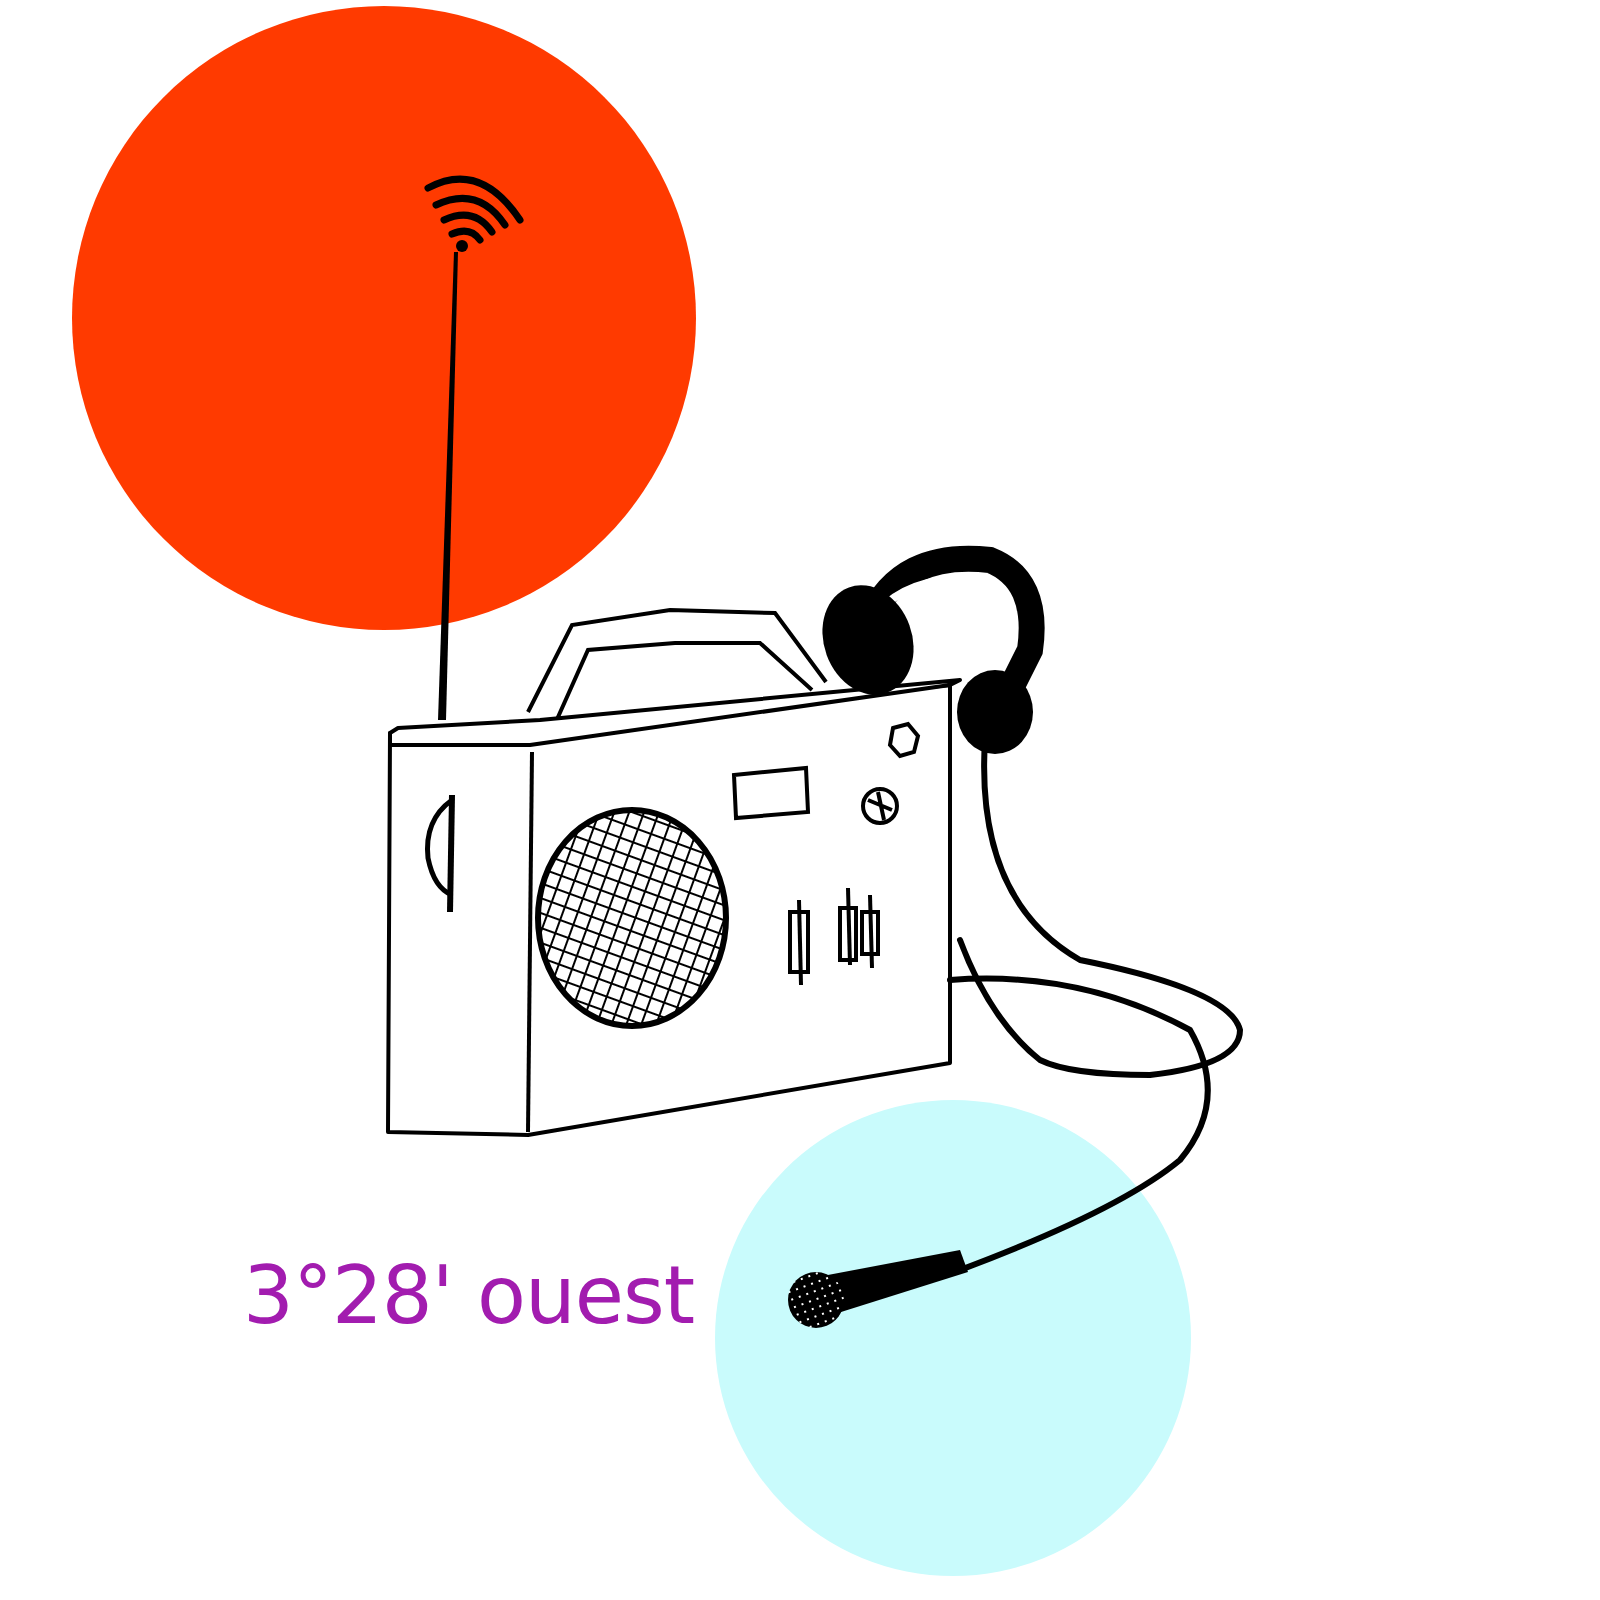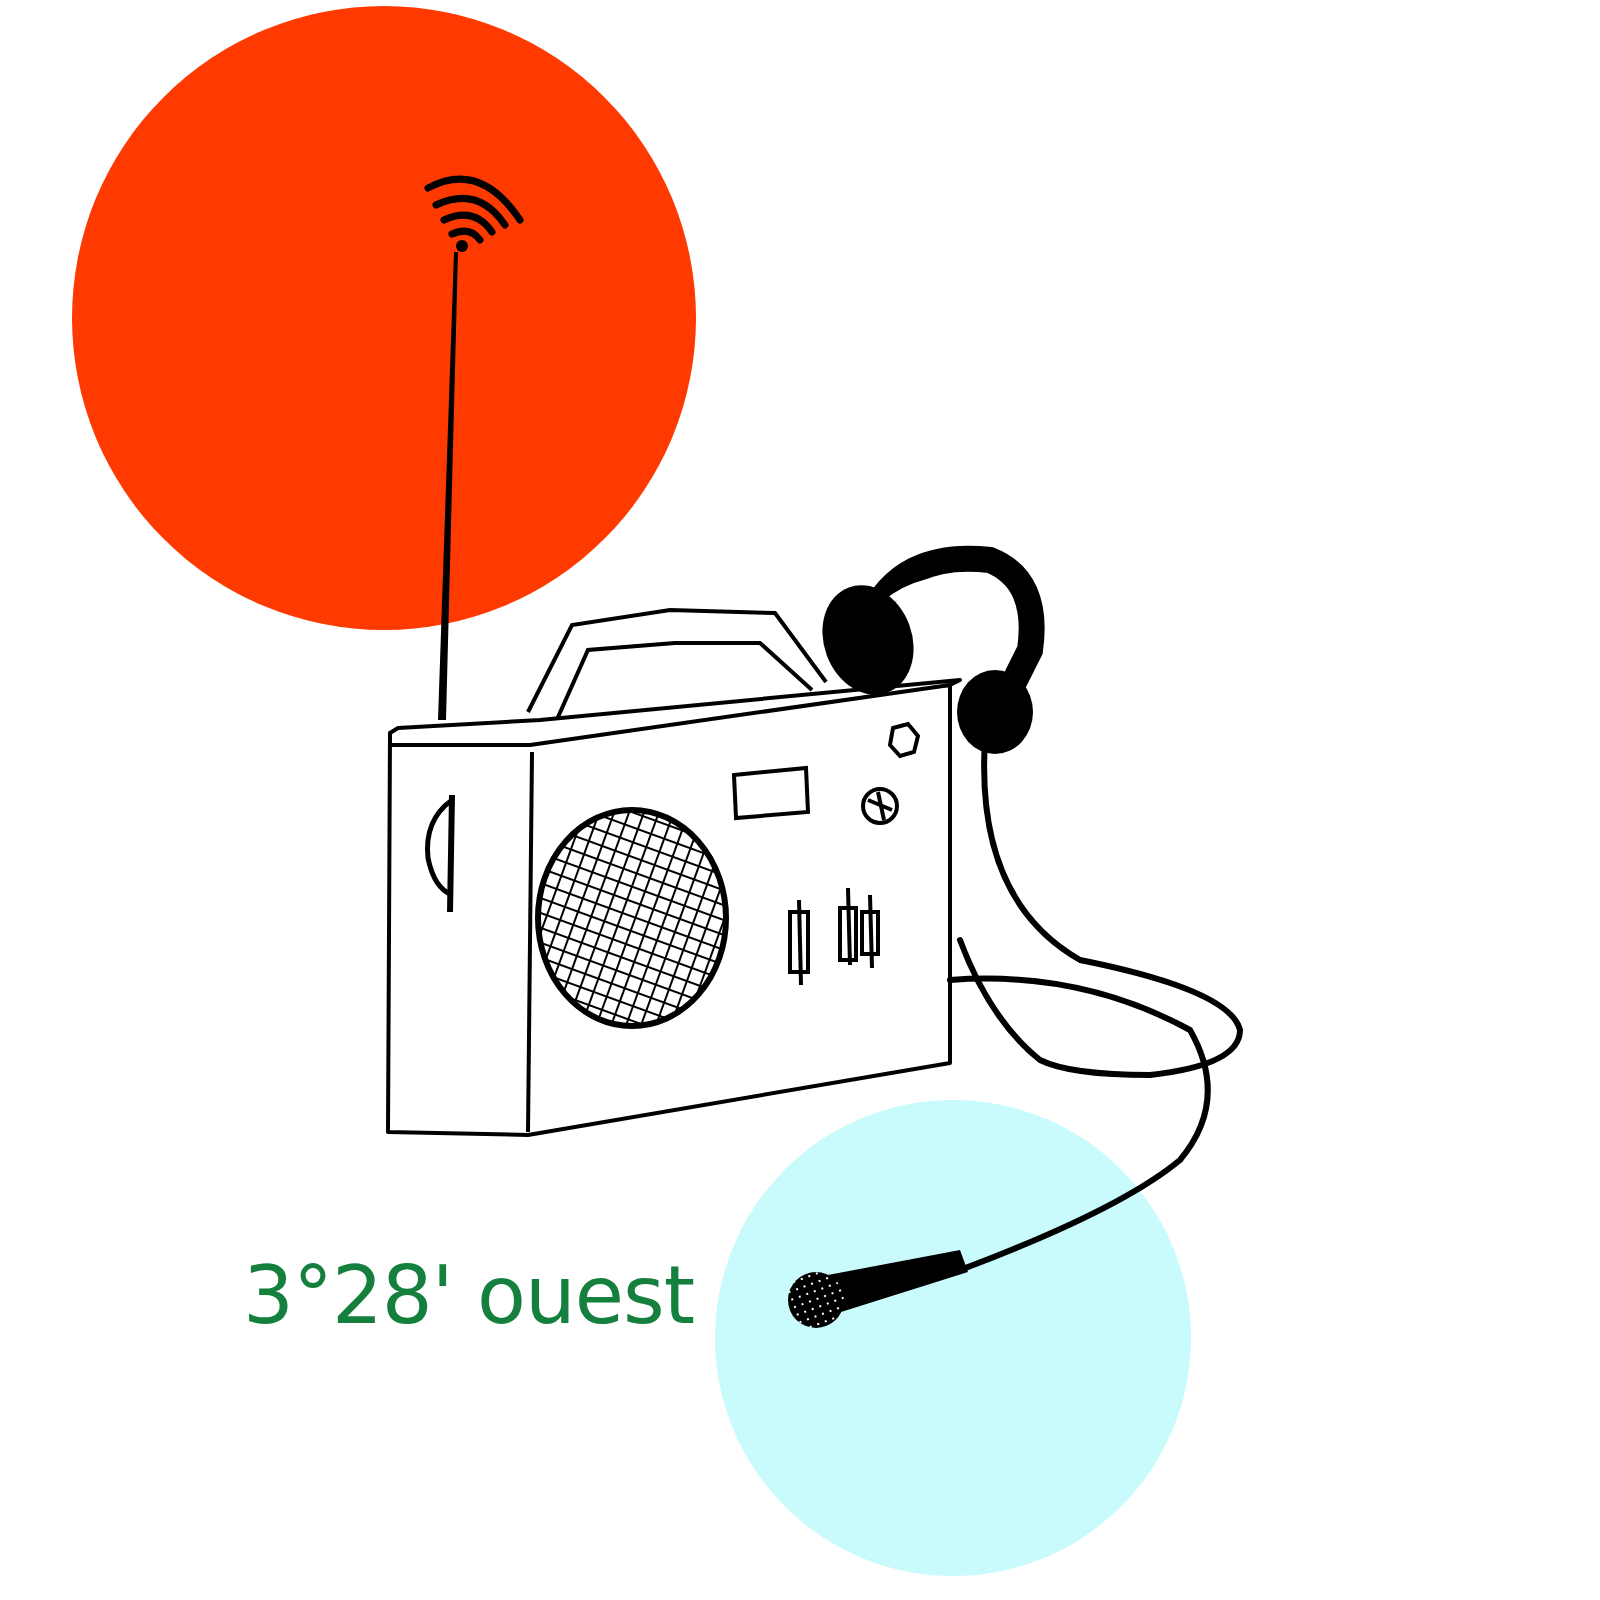--- a/index.html
+++ b/index.html
@@ -3,21 +3,21 @@
 <meta charset="utf-8">
 <style>
   html, body { margin: 0; padding: 0; background: #ffffff; }
   body { width: 1600px; height: 1600px; position: relative; overflow: hidden; }
   .canvas { position: absolute; left: 0; top: 0; width: 1600px; height: 1600px; }
   .circle-red { position: absolute; left: 72px; top: 6px; width: 624px; height: 624px; border-radius: 50%; }
   .circle-cyan { position: absolute; left: 715px; top: 1100px; width: 476px; height: 476px; border-radius: 50%; }
   svg.art { position: absolute; left: 0; top: 0; }
   .caption {
     position: absolute; left: 243px; top: 1256px;
-    font-family: "DejaVu Sans", sans-serif; font-size: 80px; color: #15803d;
+    font-family: "DejaVu Sans", sans-serif; font-size: 80px; color: #a21caf;
     letter-spacing: -1px; line-height: 1; white-space: nowrap;
   }
 </style>
 </head>
 <body>
 
 <div class="canvas">
   <div class="circle-red" style="background:#ff3a00"></div>
   <div class="circle-cyan" style="background:#c9fbfc"></div>
 

